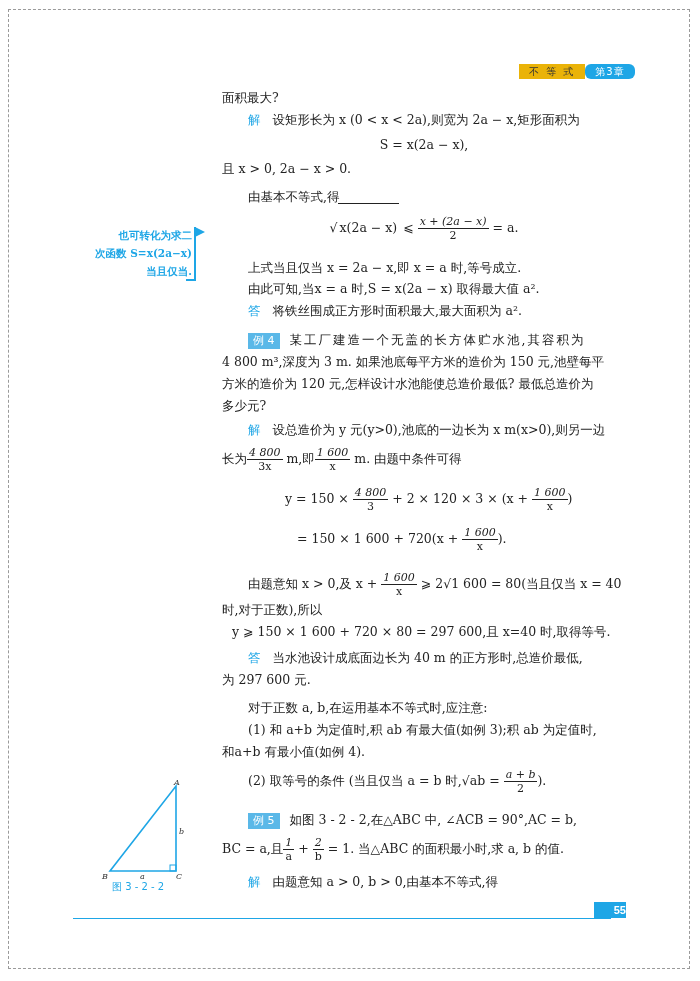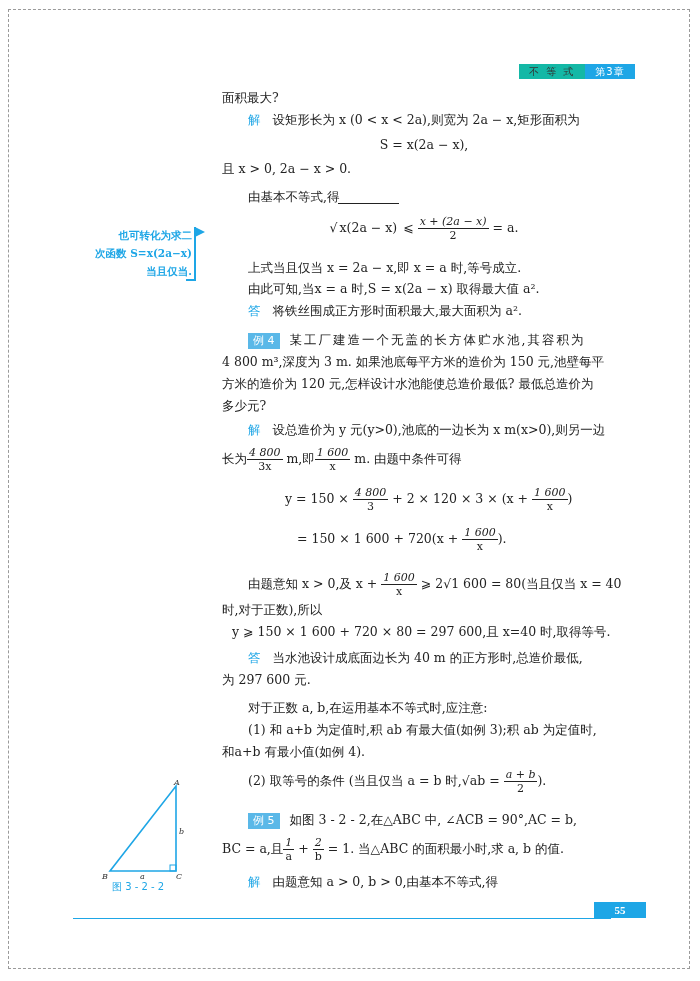--- a/index.html
+++ b/index.html
@@ -2,45 +2,45 @@
 <html><head>
 <meta charset="utf-8">
 <style>
   html, body { margin:0; padding:0; background:#fff; }
   body { width:700px; height:981px; position:relative; overflow:hidden;
          font-family:"DejaVu Serif", "Liberation Serif", serif; color:#222; }
   .frame { position:absolute; left:8px; top:9px; width:682px; height:960px;
            border:1px dashed #9a9a9a; box-sizing:border-box; }
   .header-tag { position:absolute; top:64px; left:519px; height:15px; display:flex; font-size:10px;
                 font-family:"DejaVu Sans","Liberation Sans",sans-serif; }
-  .tag-light { background:#14b8a6; color:#333; padding:0 10px; line-height:15px; letter-spacing:2px; }
-  .tag-dark  { background:#1ea6e6; color:#fff; padding:0 10px; line-height:15px; letter-spacing:1px; }
+  .tag-light { background:#eab308; color:#333; padding:0 10px; line-height:15px; letter-spacing:2px; }
+  .tag-dark  { background:#1ea6e6; color:#fff; padding:0 10px; line-height:15px; letter-spacing:1px;border-radius:6px; }
   .line { position:absolute; left:222px; width:404px; font-size:12.5px; white-space:nowrap; }
   .ind { padding-left:26px; }
   .kw { color:#1ea6e6; margin-right:12px; }
   .ex { display:inline-block; background:#5ab8e8; color:#fff; font-size:11px; padding:0 5px;
         line-height:16px; margin-right:10px; font-family:"DejaVu Sans","Liberation Sans",sans-serif; }
   .center { text-align:center; }
   .frac { display:inline-block; vertical-align:middle; text-align:center; font-size:11px; line-height:13px; }
   .frac .n { display:block; border-bottom:1px solid #222; padding:0 2px;font-style:italic; }
   .frac .d { display:block; padding:0 2px; }
   .sqrt { border-top:1px solid #222; padding:16px 2px;text-align:right; }
   .note { position:absolute; left:74px; top:226px; width:118px; font-size:10.5px; line-height:18px;
           color:#1ea6e6; text-align:right;font-weight:bold; }
   .note-bracket { position:absolute; left:186px; top:227px; width:8px; height:52px;
                   border-right:2px solid #1ea6e6; border-bottom:2px solid #1ea6e6; }
   .note-flag { position:absolute; left:195px; top:227px; width:0; height:0;
                border-left:10px solid #1ea6e6; border-top:5px solid transparent; border-bottom:5px solid transparent; }
   .fig { position:absolute; left:100px; top:778px; width:90px; height:120px; }
   .fig-caption { position:absolute; left:112px; top:880px; font-size:10px; color:#1ea6e6;
                  font-family:"DejaVu Sans","Liberation Sans",sans-serif; }
   .footer-rule { position:absolute; left:73px; top:918px; width:538px; height:1px; background:#1ea6e6; }
-  .page-num { position:absolute; left:594px; top:902px; width:52px; height:16px; background:#1ea6e6;
-              color:#fff; font-size:11px; text-align:center; line-height:16px; font-weight:bold;
-              font-family:Liberation Serif, serif; }
+  .page-num { position:absolute; left:594px; top:902px; width:32px; height:16px; background:#1ea6e6;
+              color:#fff; font-size:11px; text-align:right; line-height:16px; font-weight:bold;
+              font-family:Liberation Sans, sans-serif; }
 </style>
 </head>
 <body>
 
 <div class="frame"></div>
 
 <div class="header-tag">
   <span class="tag-light">不 等 式</span>
   <span class="tag-dark">第3章</span>
 </div>

